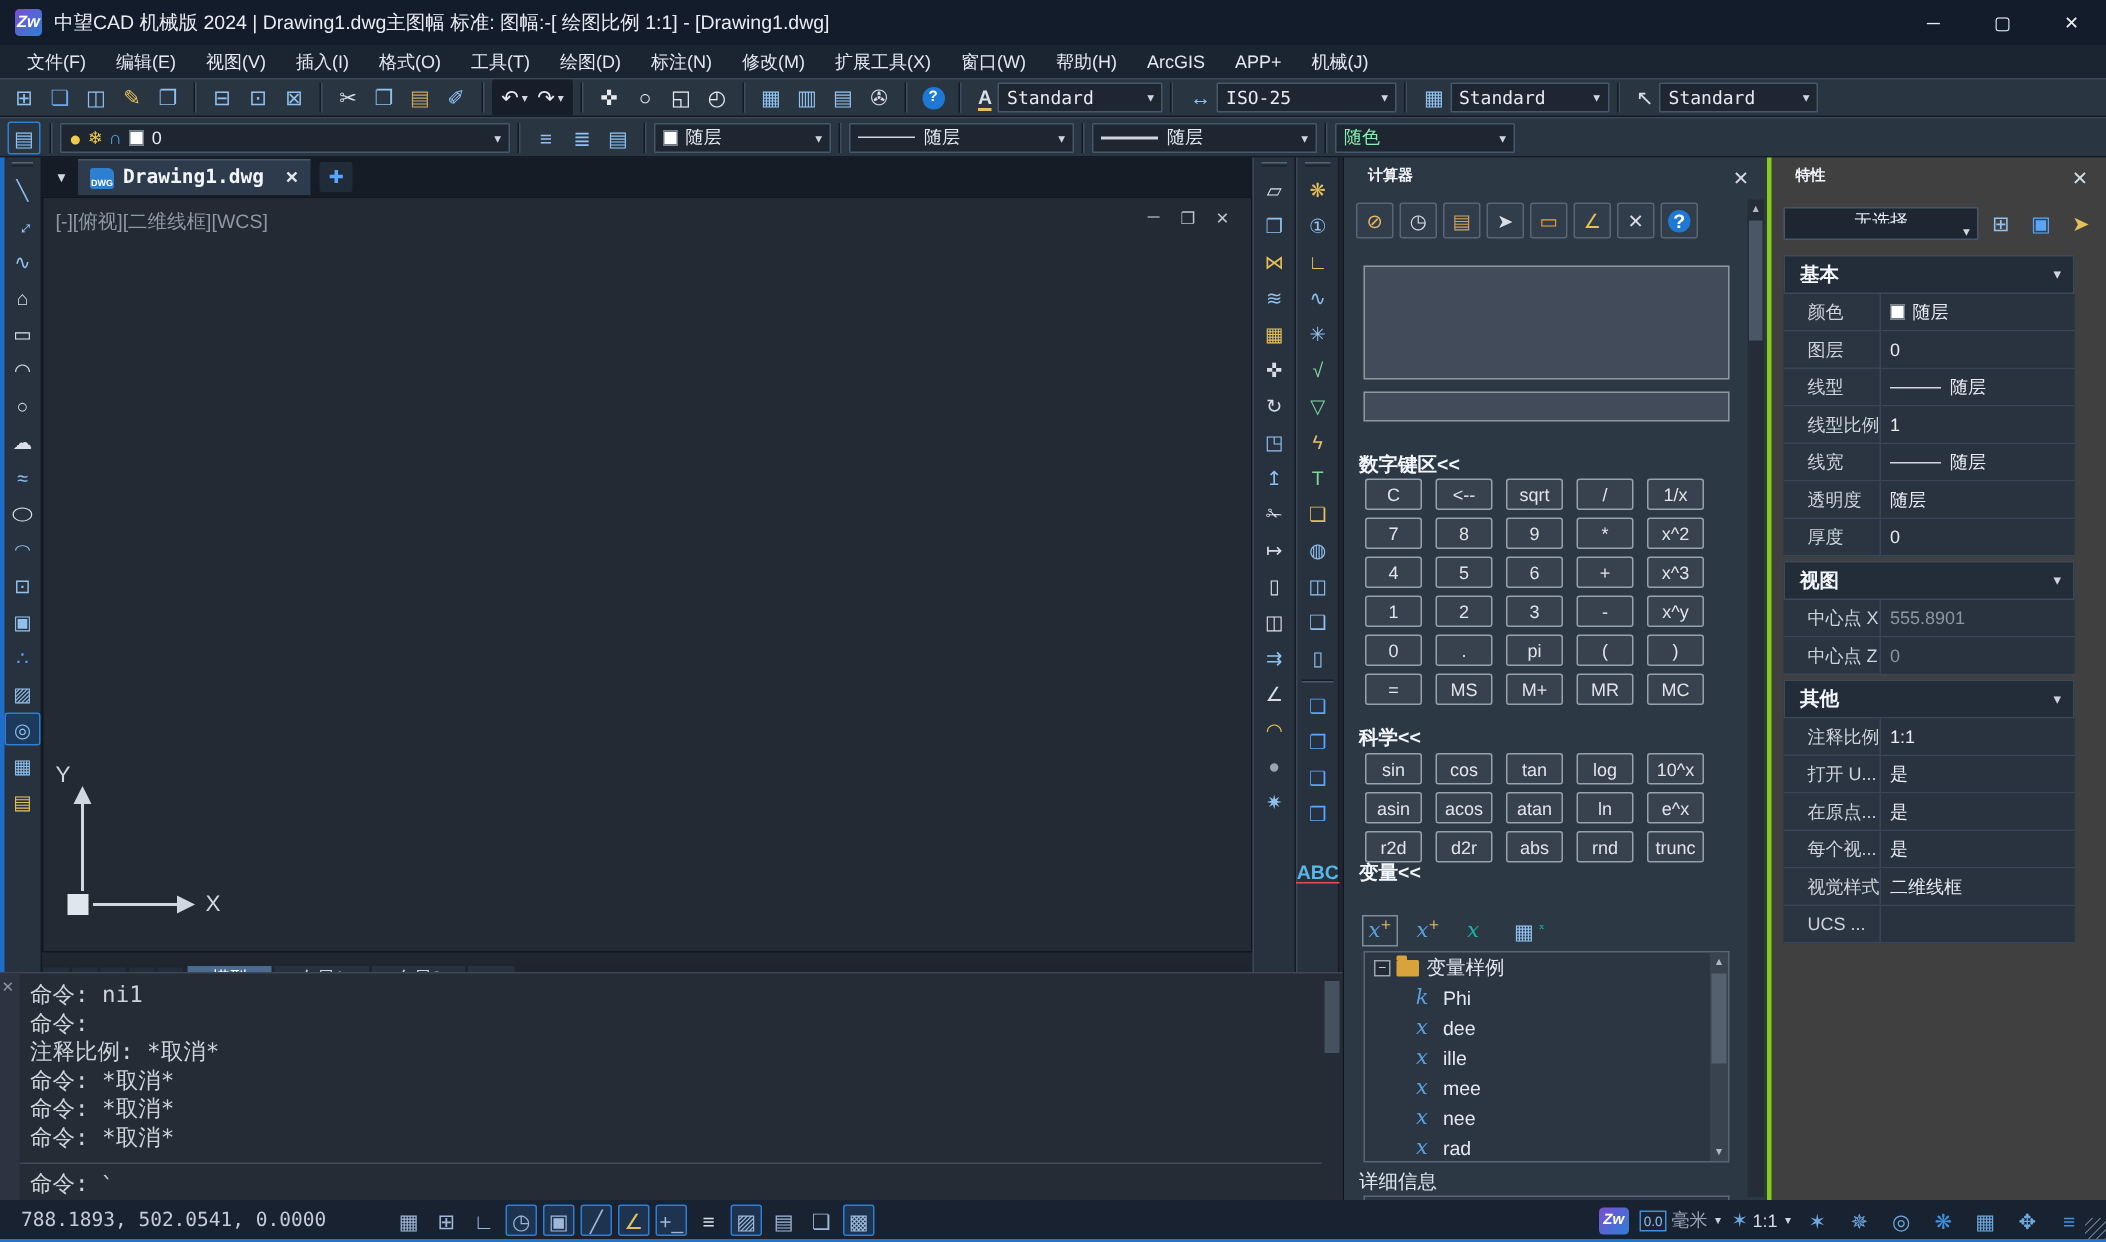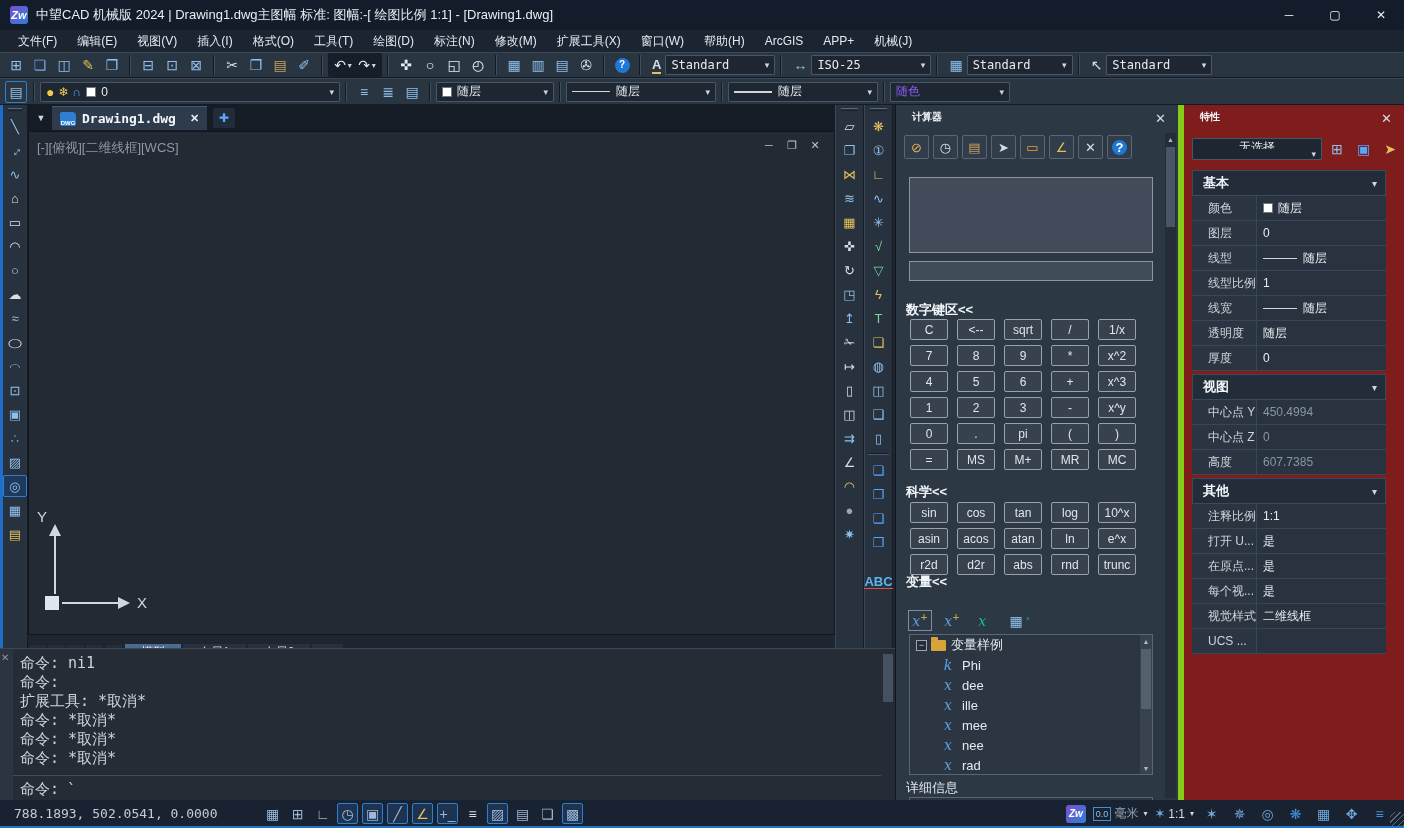--- a/index.html
+++ b/index.html
@@ -39,21 +39,21 @@
   .ticon.help { width:15px; height:15px; border-radius:50%; background:#1f78d4; color:#fff;
     font-size:10px; font-weight:bold; display:flex; align-items:center; justify-content:center; }
   .ticon.stylea { color:#d7dee6; font-weight:bold; font-size:13px; border-bottom:2px solid #e4c05a; }
   .ticon.abc { font-size:8px; font-weight:bold; color:#58b7e8; letter-spacing:0; border-bottom:1px solid #e05050;margin-top:32px; }
   .caret { font-size:8px; color:#cfd6df; margin-left:2px; }
   .dark-group { background:#161e29; border-radius:2px; display:flex; align-items:center; padding:1px 3px; }
   .combo { background:#1d2631; border:1px solid #47566a; height:20px; border-radius:1px;
     display:flex; align-items:center; padding:0 5px; font-size:12px; color:#e6ebf1; }
   .combo .cval { white-space:nowrap; overflow:hidden; }
   .combo .caret { margin-left:auto; font-size:9px; }
-  .combo.disabled .cval { color:#8b5cf6; }
+  .combo.disabled .cval { color:#86efac; }
   .swatch { width:10px; height:10px; background:#fff; border:1px solid #6d7683; margin-right:5px; flex:none; }
   .line-sample { width:38px; height:0; border-top:1px solid #cfd6df; margin-right:6px; flex:none; }
   .line-sample.thick { border-top-width:2px; }
   .combo-icon { margin:0 4px 0 6px; }
 
   
   #palette { position:absolute; left:0; top:105px; width:28px; height:543px;
     background:#28323f; border-right:1px solid #141b26; border-left:3px solid #1e6ec9; }
   .grip-h { height:3px; margin:3px 5px 4px 5px; border-top:1px solid #55657a; border-bottom:1px solid #1a222e; }
   .vbtn { width:24px; height:22px; margin:0 auto 2px auto; display:flex; align-items:center;
@@ -149,22 +149,22 @@
     display:flex; align-items:center; justify-content:center; }
   #calc-details-label { position:absolute; left:10px; top:674px; font-size:13px; color:#dfe6ee; }
   #calc-details-box { position:absolute; left:13px; top:692px; width:244px; height:8px;
     background:#2c3642; border:1px solid #5a6575; border-bottom:none; }
   #calc-scrollbar { position:absolute; right:2px; top:28px; width:11px; height:665px; background:#242d38; }
   #calc-scrollbar .tarr { position:absolute; left:0; top:0; width:11px; height:12px; color:#aeb9c6;
     font-size:7px; display:flex; align-items:center; justify-content:center; }
   #calc-scrollbar .thumb { position:absolute; left:1px; top:14px; width:9px; height:80px; background:#4a5666; }
 
   
-  #props { position:absolute; left:1178px; top:105px; width:226px; height:695px; background:#7f1d1d;
-    border-left:6px solid #84cc16; }
+  #props { position:absolute; left:1178px; top:105px; width:226px; height:695px; background:#404040;
+    border-left:3px solid #84cc16; }
   #prop-selrow { position:absolute; left:8px; top:32px; width:210px; height:24px; display:flex; align-items:center; }
   #prop-combo { width:132px; height:22px;flex-direction:column; }
   .prop-tool { width:24px; height:22px; margin-left:3px; display:flex; align-items:center; justify-content:center; }
   #prop-sections { position:absolute; left:8px; top:62px; width:194px; }
   .sec-header { height:26px; background:#232d39; border:1px solid #3c4959; display:flex;
     align-items:center; padding:0 8px 0 10px; margin-top:3px; }
   .sec-header .sec-title { font-size:13px; font-weight:bold; color:#f2f6fa; }
   .sec-header .caret { margin-left:auto; font-size:10px; }
   .prow { display:flex; height:25px; border-bottom:1px solid #39465a; background:#2b3541; }
   .prow .plabel { width:65px; padding-left:16px; font-size:12px; color:#ccd4dc; display:flex;
@@ -829,37 +829,31 @@
         <span class="plabel">厚度</span>
         <span class="pval">
           <span>0</span>
         </span>
       </div>
       <div class="sec-header">
         <span class="sec-title">视图</span>
         <span class="caret">▾</span>
       </div>
       <div class="prow">
-        <span class="plabel">中心点 Y</span>
+        <span class="plabel">中心点 X</span>
         <span class="pval muted">
-          <span>450.4994</span>
+          <span>555.8901</span>
         </span>
       </div>
       <div class="prow">
         <span class="plabel">中心点 Z</span>
         <span class="pval muted">
           <span>0</span>
         </span>
       </div>
-      <div class="prow">
-        <span class="plabel">高度</span>
-        <span class="pval muted">
-          <span>607.7385</span>
-        </span>
-      </div>
       <div class="sec-header">
         <span class="sec-title">其他</span>
         <span class="caret">▾</span>
       </div>
       <div class="prow">
         <span class="plabel">注释比例</span>
         <span class="pval">
           <span>1:1</span>
         </span>
       </div>
@@ -896,21 +890,21 @@
     </div>
 </div>
 
 <div id="cmd">
   <div id="cmd-strip">
     <span id="cmd-close">✕</span>
   </div>
   <div id="cmd-lines">
       <div>命令: ni1</div>
       <div>命令:</div>
-      <div>扩展工具: *取消*</div>
+      <div>注释比例: *取消*</div>
       <div>命令: *取消*</div>
       <div>命令: *取消*</div>
       <div>命令: *取消*</div>
     </div>
   <div id="cmd-sep"></div>
   <div id="cmd-prompt">
     <span>命令:</span>
     <span id="cmd-cursor">`</span>
   </div>
   <div id="cmd-scroll">

